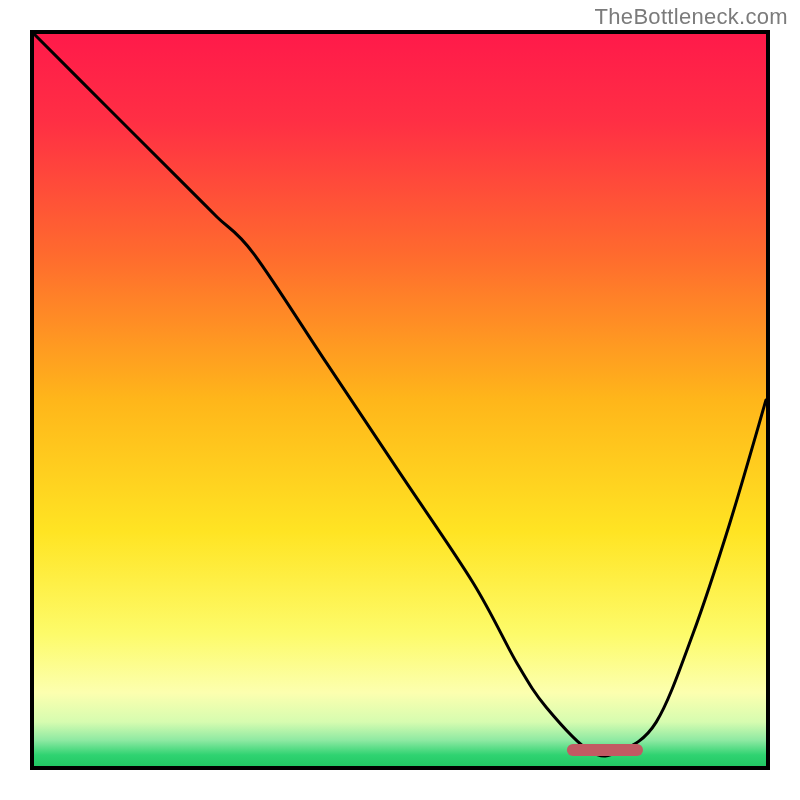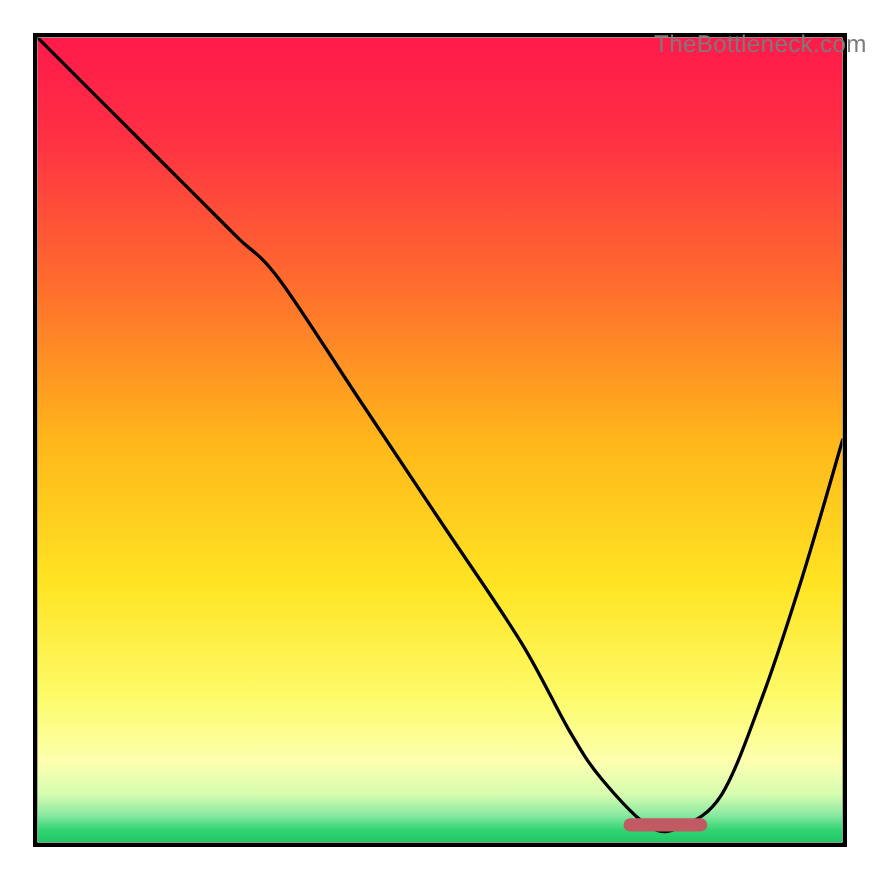--- a/index.html
+++ b/index.html
@@ -13,21 +13,20 @@
   }
   .watermark {
     position: absolute;
     top: 4px;
     right: 12px;
     font-size: 22px;
     font-weight: 500;
     color: #7b7b7b;
     letter-spacing: 0.3px;
     z-index: 10;
-    margin-top: 23px;
   }
   .frame {
     position: absolute;
     top: 30px;
     left: 30px;
     width: 740px;
     height: 740px;
     border: 4px solid #000;
     box-sizing: border-box;
     overflow: hidden;

